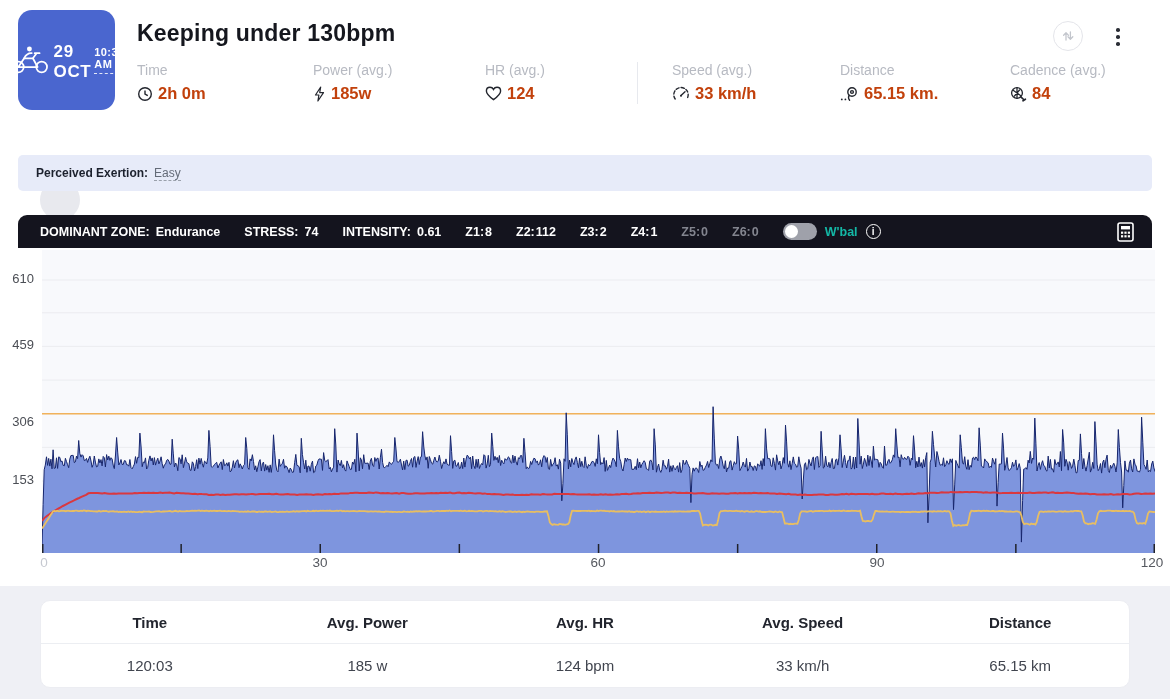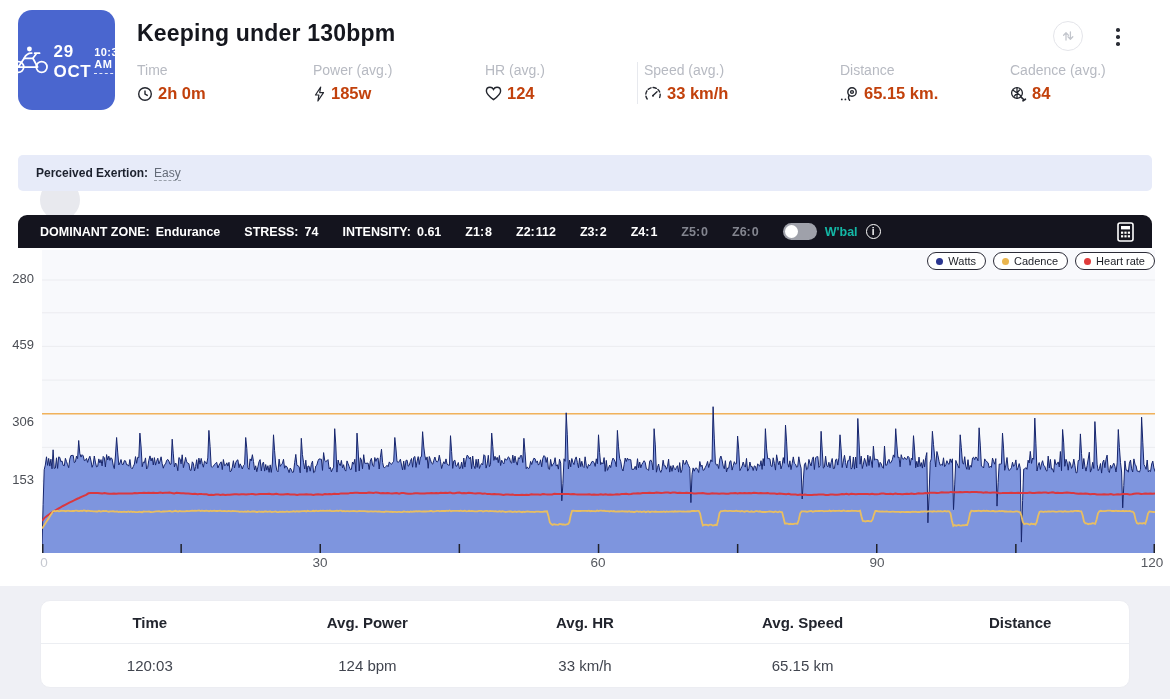--- a/index.html
+++ b/index.html
@@ -124,21 +124,21 @@
     <div class="stat-value">
       <span class="stat-icon">
         <svg width="17" height="15" viewBox="0 0 17 15" fill="none" stroke="#23262e" stroke-width="1.4">
             <path d="M8.5 13.6 C5 11 1.4 8.2 1.4 4.9 C1.4 2.8 3 1.3 5 1.3 C6.4 1.3 7.8 2.1 8.5 3.4 C9.2 2.1 10.6 1.3 12 1.3 C14 1.3 15.6 2.8 15.6 4.9 C15.6 8.2 12 11 8.5 13.6 Z"></path>
           </svg>
       </span>
       <span>124</span>
     </div>
   </div>
   <div class="header-divider"></div>
-  <div class="stat" style="left:644px">
+  <div class="stat" style="left:672px">
     <div class="stat-label">Speed (avg.)</div>
     <div class="stat-value">
       <span class="stat-icon">
         <svg width="18" height="15" viewBox="0 0 18 15" fill="none" stroke="#23262e" stroke-width="1.4" stroke-linecap="round">
             <path d="M3.2 13 A7.2 7.2 0 1 1 14.8 13" stroke-dasharray="3.2 2"></path>
             <path d="M9 9.5 L13 5.8"></path>
             <circle cx="9" cy="9.8" r="1" fill="#23262e" stroke="none"></circle>
           </svg>
       </span>
       <span>33 km/h</span>
@@ -270,57 +270,44 @@
       <rect x="138.4" y="294" width="1.5" height="9" fill="#20222b"></rect>
       <rect x="277.5" y="294" width="1.5" height="9" fill="#20222b"></rect>
       <rect x="416.6" y="294" width="1.5" height="9" fill="#20222b"></rect>
       <rect x="555.8" y="294" width="1.5" height="9" fill="#20222b"></rect>
       <rect x="694.9" y="294" width="1.5" height="9" fill="#20222b"></rect>
       <rect x="834.0" y="294" width="1.5" height="9" fill="#20222b"></rect>
       <rect x="973.1" y="294" width="1.5" height="9" fill="#20222b"></rect>
       <rect x="1111.5" y="294" width="1.5" height="9" fill="#20222b"></rect>
     </svg>
 
-  <div class="y-label y0">280</div>
+  <div class="y-label y0">610</div>
   <div class="y-label y1">459</div>
   <div class="y-label y2">306</div>
   <div class="y-label y3">153</div>
 
   <div class="x-label first" style="left:44px">0</div>
   <div class="x-label" style="left:320px">30</div>
   <div class="x-label" style="left:598px">60</div>
   <div class="x-label" style="left:877px">90</div>
   <div class="x-label" style="left:1152px">120</div>
 
-  <div class="legend">
-    <div class="legend-pill">
-      <span class="legend-dot" style="background: rgb(42, 53, 144);"></span>
-      <span>Watts</span>
-    </div>
-    <div class="legend-pill">
-      <span class="legend-dot" style="background: rgb(234, 181, 78);"></span>
-      <span>Cadence</span>
-    </div>
-    <div class="legend-pill">
-      <span class="legend-dot" style="background: rgb(224, 59, 59);"></span>
-      <span>Heart rate</span>
-    </div>
-  </div>
 
   <div class="bottom-section">
     <div class="table-card">
       <div class="t-head">
         <span>Time</span>
         <span>Avg. Power</span>
         <span>Avg. HR</span>
         <span>Avg. Speed</span>
         <span>Distance</span>
       </div>
       <div class="t-row">
         <span>120:03</span>
+        <span>185 w</span>
         <span>124 bpm</span>
         <span>33 km/h</span>
         <span>65.15 km</span>
       </div>
     </div>
   </div>
 
 </div>
 
 </body></html>

